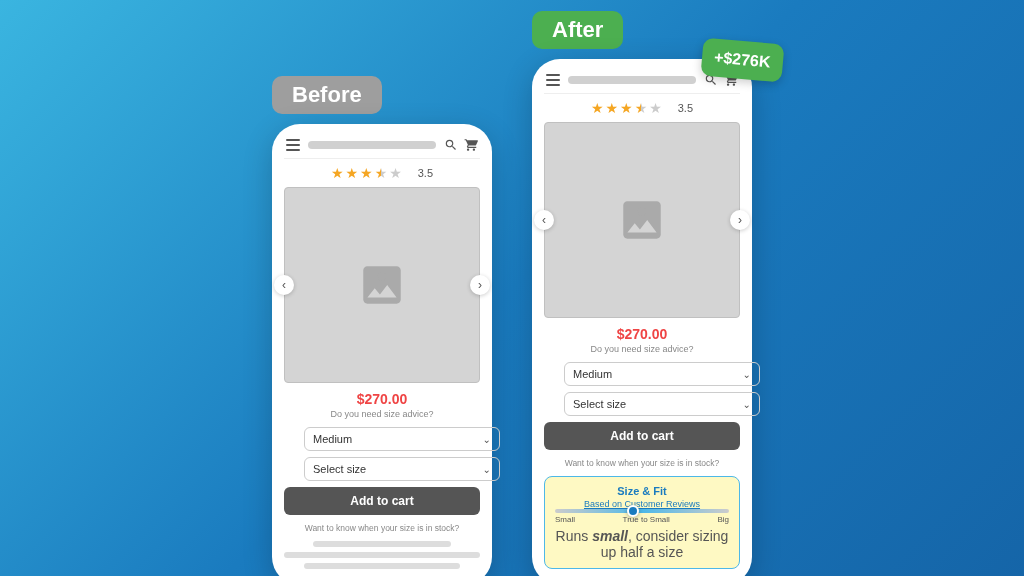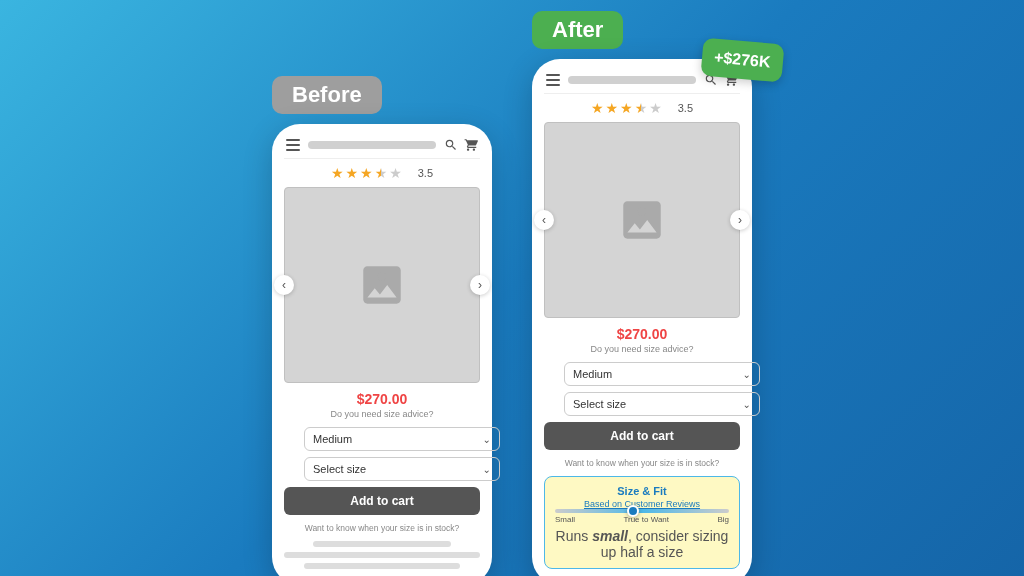--- a/index.html
+++ b/index.html
@@ -456,21 +456,21 @@
 
       <div class="size-fit-box">
         <div class="size-fit-title">Size &amp; Fit</div>
         <div class="size-fit-subtitle">Based on Customer Reviews</div>
         <div class="slider-container">
           <div class="slider-track">
             <div class="slider-thumb"></div>
           </div>
           <div class="slider-labels">
             <span>Small</span>
-            <span class="center">True to Want</span>
+            <span class="center">True to Small</span>
             <span>Big</span>
           </div>
         </div>
         <div class="size-fit-note">
           Runs <strong>small</strong>, consider sizing up half a size
         </div>
       </div>
     </div>
   </div>
 

